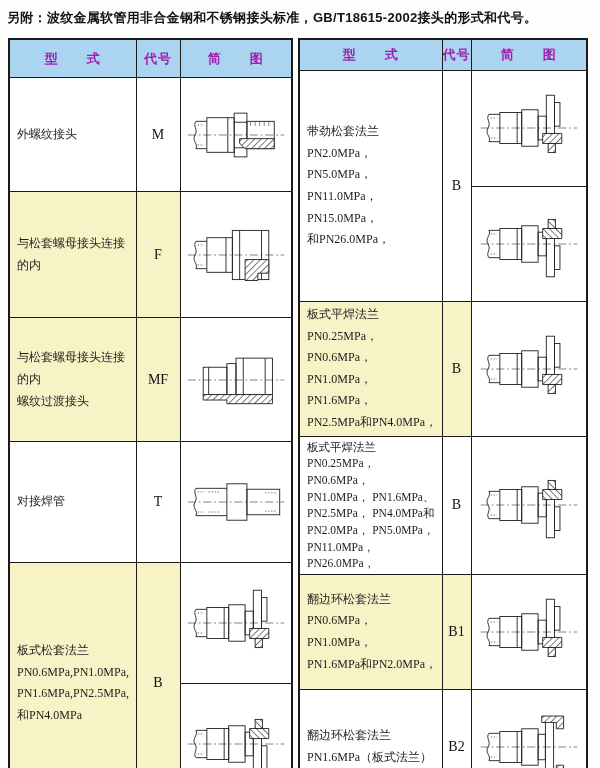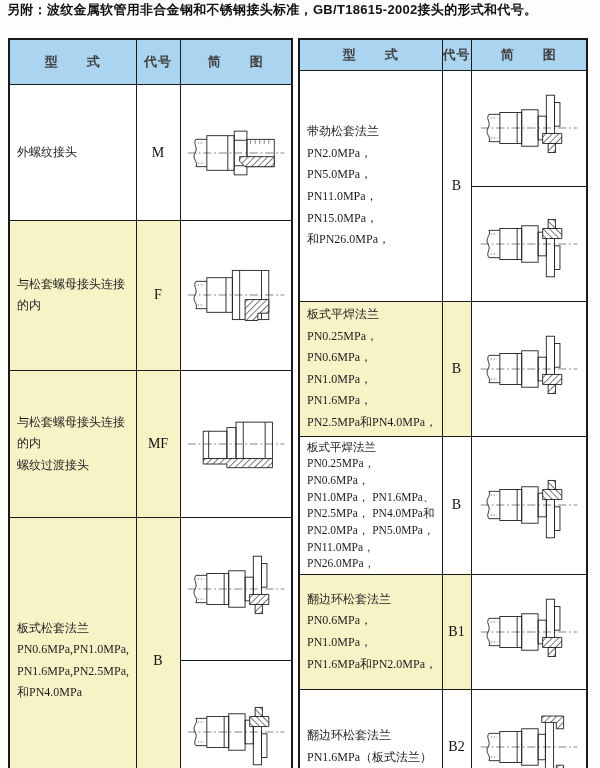--- a/index.html
+++ b/index.html
@@ -1,33 +1,33 @@
 <!DOCTYPE html>
 <html style="--hdr: #aad4f0; --hlc: #f7f3c6; --bd: #1a1a1a;"><head>
 <meta charset="utf-8">
 <style>
   html,body{margin:0;padding:0;}
   body{
     width:600px;height:768px;overflow:hidden;background:#fdfdfb;
     font-family:"Liberation Sans",sans-serif;color:#1a1a1a;position:relative;
   }
   .title{
-    position:absolute;left:7px;top:1px;width:586px;
+    position:absolute;left:7px;top:9px;width:586px;
     font-size:13px;font-weight:bold;letter-spacing:.3px;color:#111;
   }
   .tables{position:absolute;left:8px;top:38px;display:flex;}
   table.t{
     border-collapse:collapse;table-layout:fixed;background:#fff;
     border:2px solid var(--bd,#1a1a1a);
   }
   table.t + table.t{margin-left:5px;}
   .t th,.t td{border:1px solid var(--bd,#1a1a1a);padding:0;overflow:hidden;}
   .t th{
     background:var(--hdr,#aad4f0);height:30px;font-size:13px;font-weight:bold;
-    letter-spacing:1px;color:#404040;font-family:Liberation Serif, serif;
+    letter-spacing:1px;color:#a21caf;font-family:Liberation Serif, serif;
   }
   td.type{
     font-family:"Liberation Serif",serif;font-size:12px;line-height:1.8;
     padding:2px 2px 2px 7px;vertical-align:middle;white-space:pre-line;
     text-align:left;color:#1c1c1c;
   }
   td.type.tight{line-height:1.45;font-size:11.5px;}
   td.code{
     font-family:"Liberation Serif",serif;font-size:14px;text-align:center;
     vertical-align:middle;color:#111;
@@ -133,20 +133,42 @@
                     <rect x="46" y="22" width="10" height="34"></rect>
                     <rect x="56" y="16" width="40" height="40"></rect>
                     <path d="M64,16V56M88,16V56"></path>
                     <path d="M20,56H96V66H46V62H20Z" fill="url(#hch)"></path>
                   </g>
                 </svg>
               </div>
             </div>
           </td>
     </tr>
+    <tr class="L4">
+      <td class="type">对接焊管</td>
+      <td class="code">T</td>
+      <td class="diag">
+            <div class="dwrap">
+              <div class="dbox">
+                <svg viewBox="0 0 112 80" width="102" height="74" preserveAspectRatio="xMidYMid meet">
+                  <path d="M3,40H109" fill="none" stroke="#555" stroke-width=".8" stroke-dasharray="9,3,2,3"></path>
+                  <g fill="none" stroke="#222222" stroke-width="1">
+                    <path d="M24,25H12C8,30 15,34 11,40C7,46 15,50 12,55H24"></path>
+                    <path d="M14,29h7M14,51h7" stroke-dasharray="1.5,1.8" stroke-width=".7"></path>
+                    <path d="M24,25H46M24,55H46"></path>
+                    <path d="M26,29h13M26,51h13" stroke-dasharray="1.5,1.8" stroke-width=".7"></path>
+                    <rect x="46" y="20" width="22" height="40"></rect>
+                    <rect x="68" y="26" width="36" height="28"></rect>
+                    <path d="M88,30h13M88,50h13" stroke-dasharray="1.5,1.8" stroke-width=".7"></path>
+                  </g>
+                </svg>
+              </div>
+            </div>
+          </td>
+    </tr>
     <tr class="L5">
       <td class="type hl">板式松套法兰
 PN0.6MPa,PN1.0MPa,
 PN1.6MPa,PN2.5MPa,
 和PN4.0MPa</td>
       <td class="code hl">B</td>
       <td class="diag">
             <div class="dwrap">
               <div class="dbox">
                 <svg viewBox="0 0 112 80" width="102" height="74" preserveAspectRatio="xMidYMid meet">

